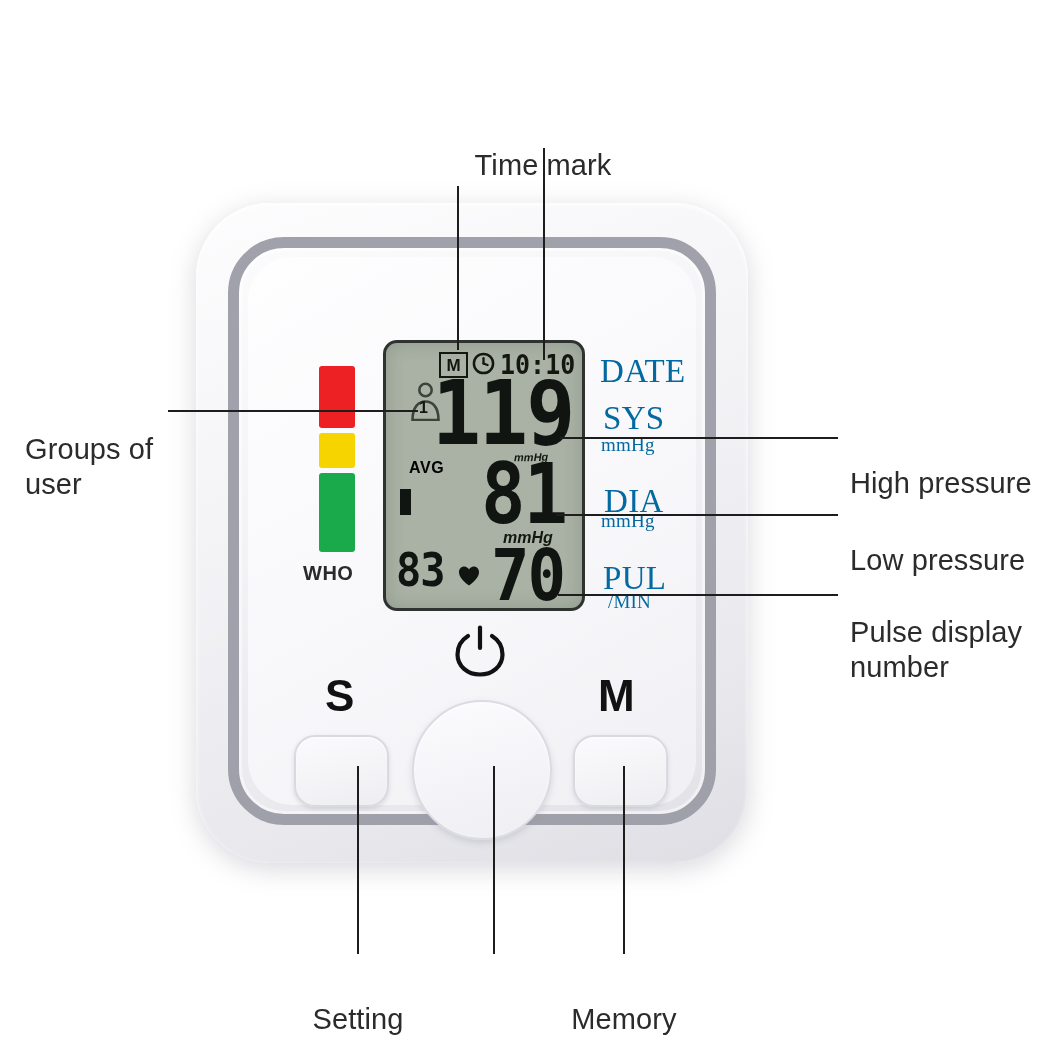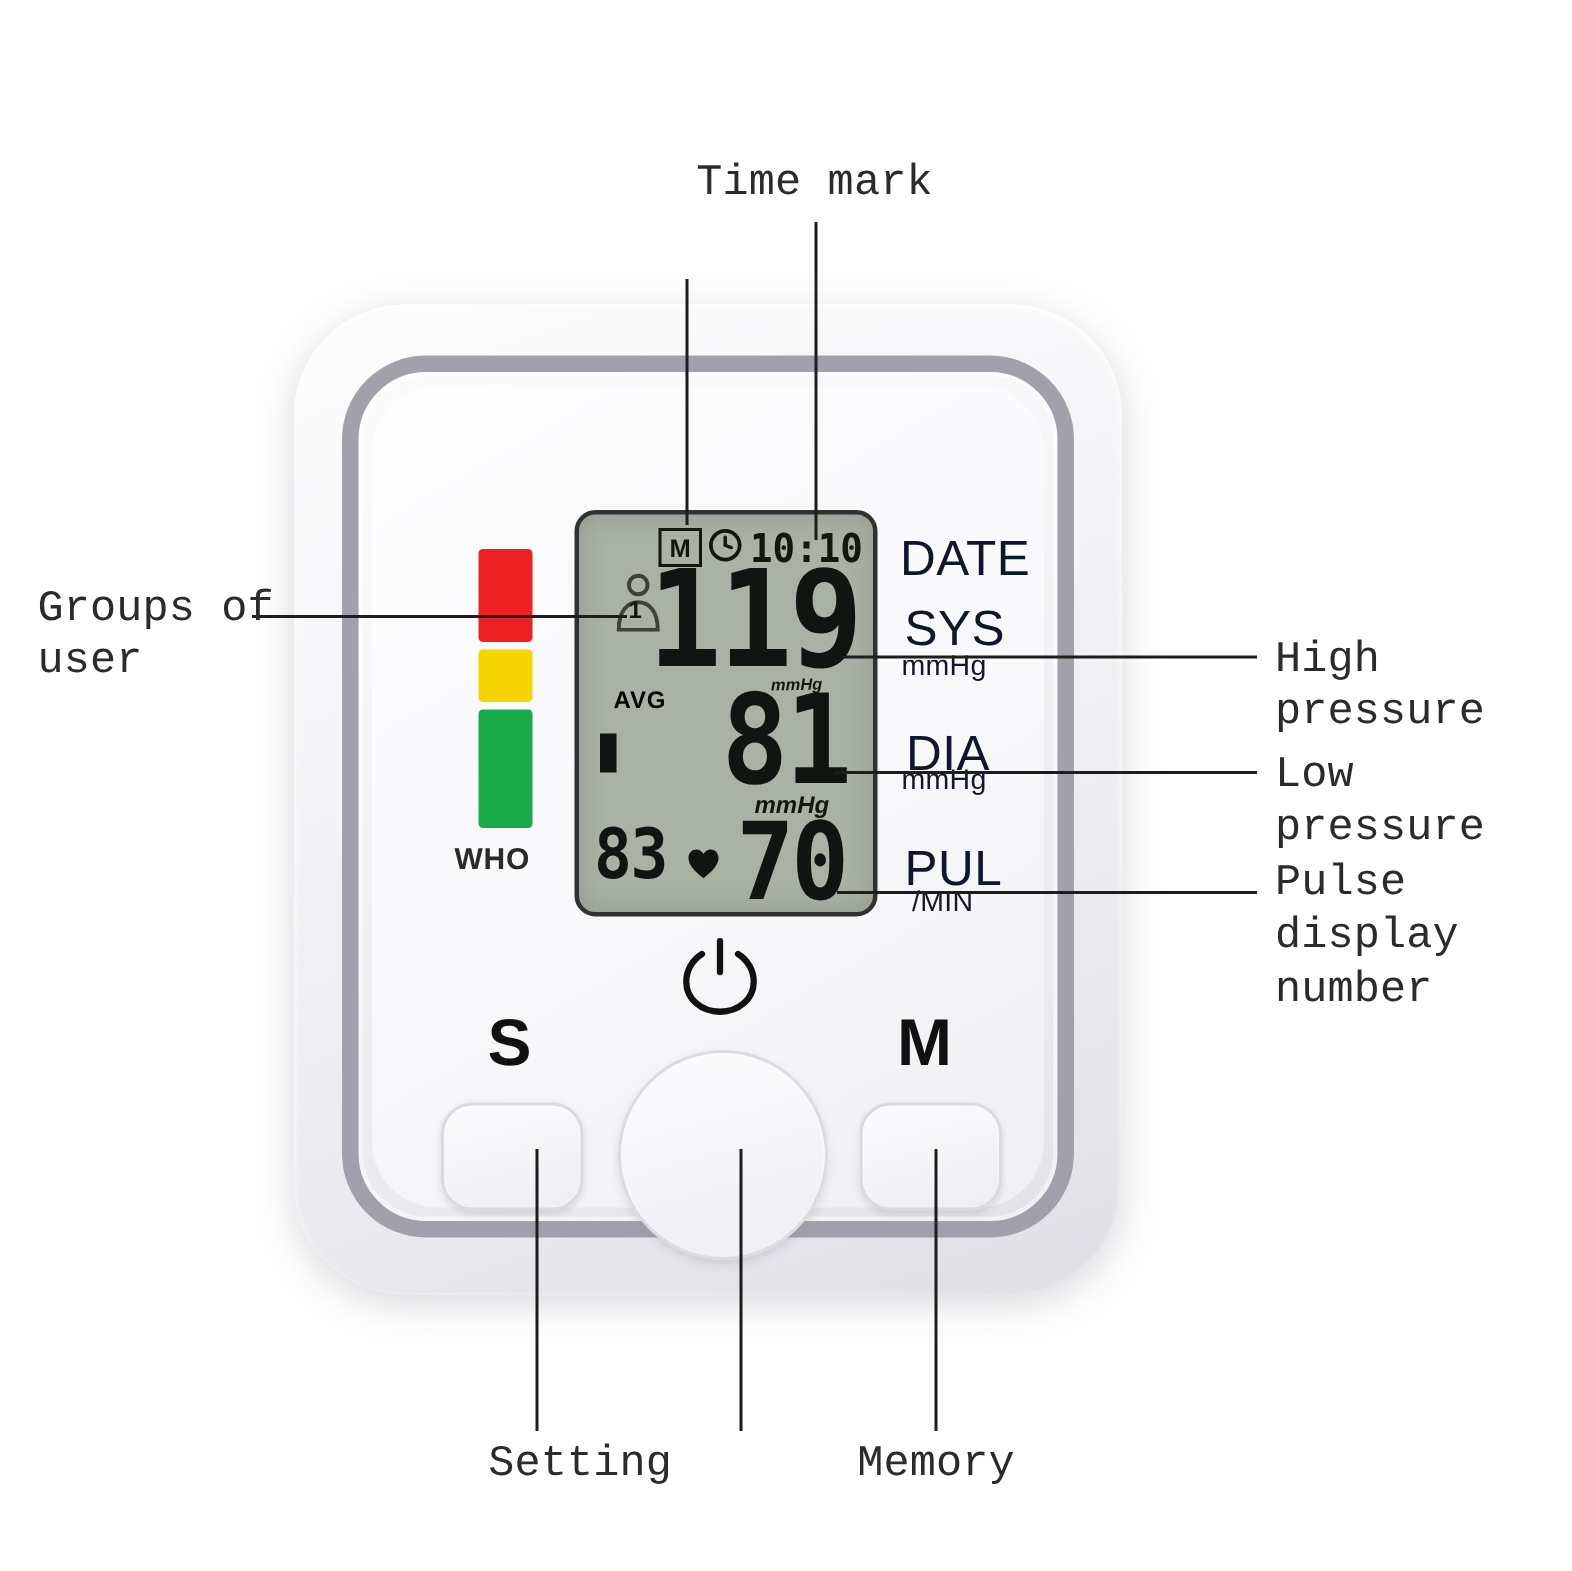--- a/index.html
+++ b/index.html
@@ -13,21 +13,22 @@
   .stage{position:absolute;inset:0;}
 
   
   .anno{
     position:absolute;
     color:#2b2b2b;
     font-size:29px;
     line-height:1.22;
     letter-spacing:.1px;
     white-space:pre-line;
-    font-family:Liberation Mono, monospace;
+    font-family:Liberation Sans, sans-serif;
+    margin-top:44px;
   }
   .anno.l{text-align:left;}
   .anno.c{text-align:center;}
 
   
   .ln{position:absolute;background:#1d1d1d;}
   .lnv{width:2px;}
   .lnh{height:2px;}
 
   
@@ -165,22 +166,22 @@
     font-size:64px;line-height:.95;
     letter-spacing:-2px;
     font-family:"DejaVu Sans Mono", monospace;
     font-weight:700;color:#111512;
     transform:scaleY(1.12);transform-origin:left top;
   }
 
   
   .side-lab{
     position:absolute;
-    color:#0f172a;
-    font-family:Liberation Sans, sans-serif;
+    color:#0369a1;
+    font-family:Liberation Serif, serif;
     font-weight:400;
   }
   .sl-big{font-size:33px;letter-spacing:.3px;}
   .sl-sm{font-size:19px;letter-spacing:.2px;}
 
   
   .power-glyph{position:absolute;left:455px;top:625px;width:50px;height:52px;}
   .btn-s{
     position:absolute;left:294px;top:735px;
     width:91px;height:68px;border-radius:21px;
@@ -306,18 +307,18 @@
   <div class="anno l" style="left:25px;top:388px;width:190px;">Groups of
 user</div>
 
   <div class="anno l" style="left:850px;top:422px;width:210px;">High pressure</div>
 
   <div class="anno l" style="left:850px;top:499px;width:210px;">Low pressure</div>
 
   <div class="anno l" style="left:850px;top:571px;width:200px;">Pulse display
 number</div>
 
-  <div class="anno c" style="left:268px;top:958px;width:180px;text-align:right;">Setting</div>
+  <div class="anno c" style="left:268px;top:958px;width:180px;">Setting</div>
 
 
   <div class="anno c" style="left:538px;top:958px;width:172px;">Memory</div>
 
 </div>
 
 </body></html>

